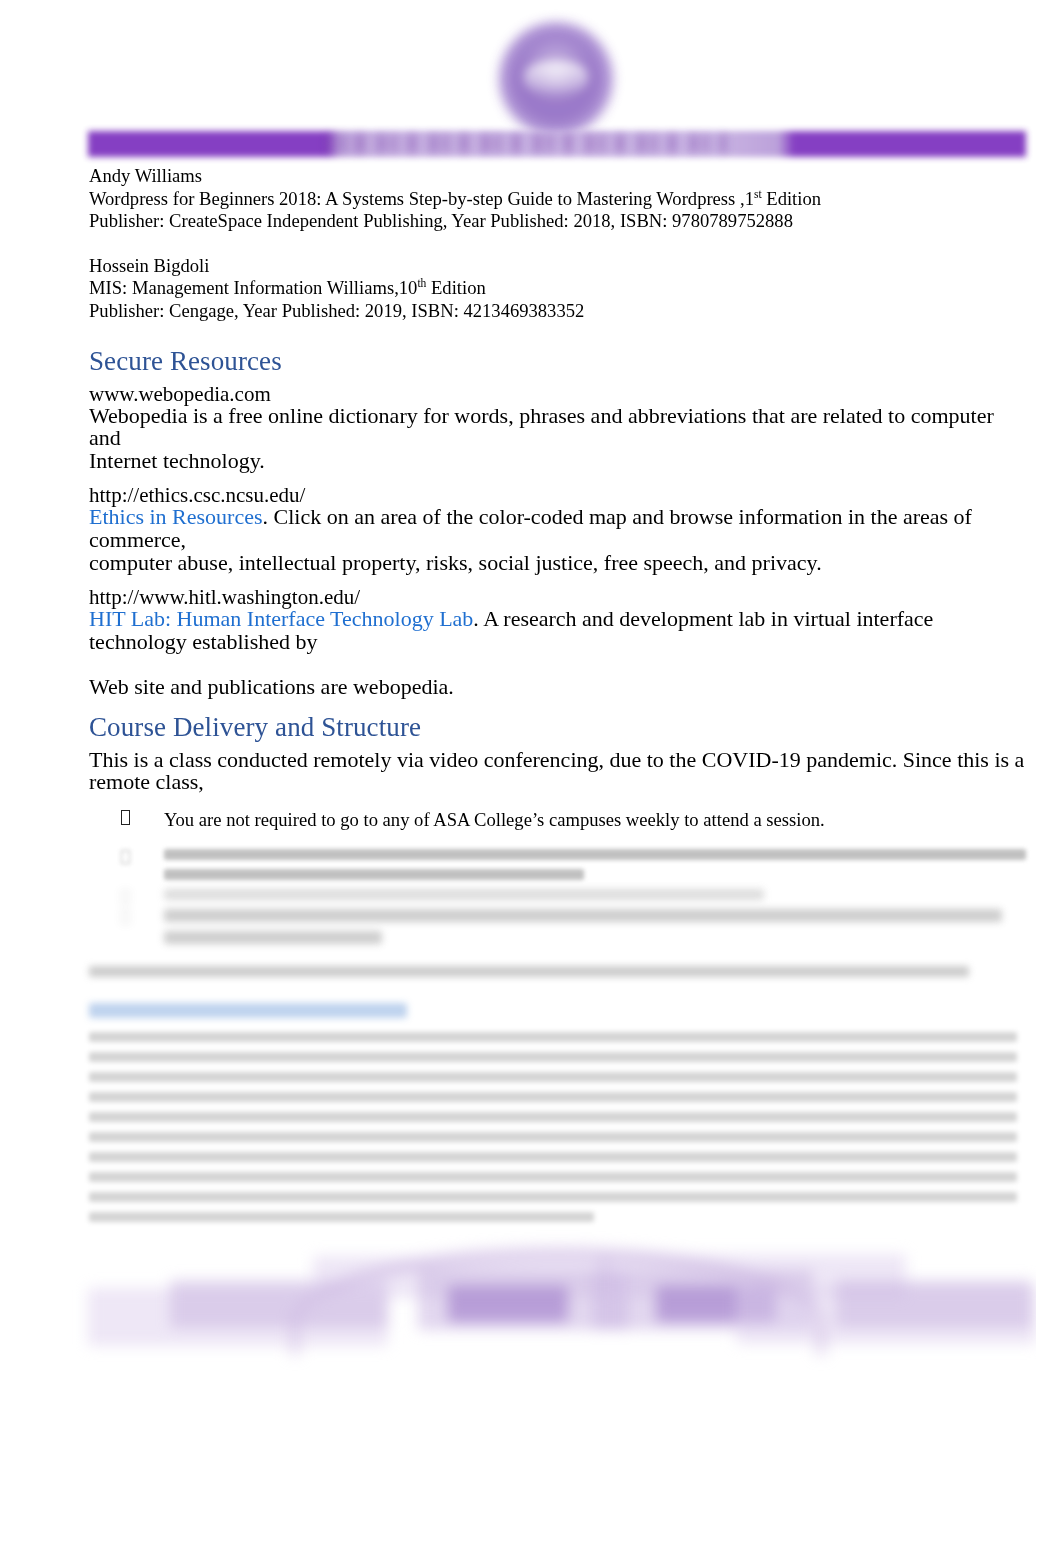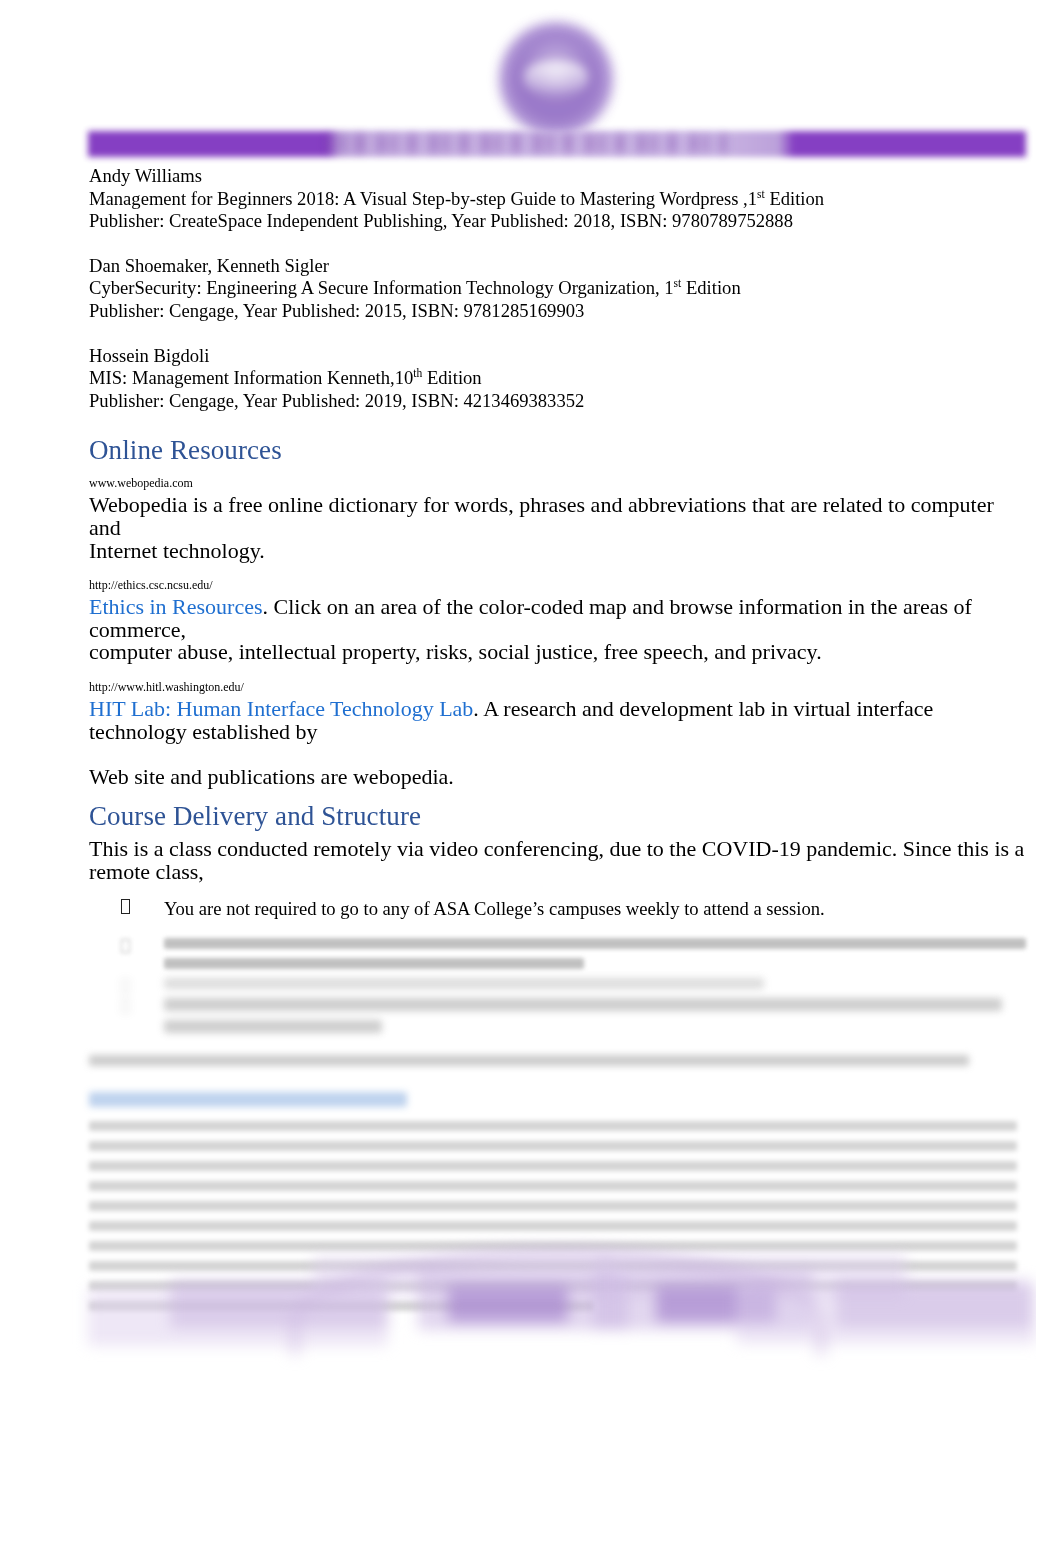--- a/index.html
+++ b/index.html
@@ -115,21 +115,21 @@
   }
   .sec-online { margin-top: 16px; }
   .sec-delivery { margin-top: 26px; }
 
   p.body-para {
     font-size: 22px;
     line-height: 22.6px;
     margin: 0 0 12px 0;
   }
   p.tight { margin-bottom: 0; }
-  .url-line { font-size: 12px; line-height: 22px; margin: 0; }
+  .url-line { font-size: 21px; line-height: 22px; margin: 0; }
   a.doc-link {
     color: #1F6FD0;
     text-decoration: none;
   }
 
   
   ul.tofu-list {
     list-style: none;
     margin: 14px 0 0 0;
     padding: 0;
@@ -224,37 +224,32 @@
     <div class="logo-badge"></div>
     <div class="logo-inner-mark"></div>
     <div class="banner-bar"></div>
     <div class="banner-text-ghost"></div>
   </div>
 
   <div class="content">
 
     <div class="ref-block">
       <div>Andy Williams</div>
-      <div><span>Management for Beginners 2018: A Visual Step-by-step Guide to Mastering Wordpress ,1</span><sup>st</sup><span> Edition</span></div>
+      <div><span>Wordpress for Beginners 2018: A Systems Step-by-step Guide to Mastering Wordpress ,1</span><sup>st</sup><span> Edition</span></div>
       <div>Publisher: CreateSpace Independent Publishing, Year Published: 2018, ISBN: 9780789752888</div>
     </div>
 
-    <div class="ref-block">
-      <div>Dan Shoemaker, Kenneth Sigler</div>
-      <div><span>CyberSecurity: Engineering A Secure Information Technology Organization,  1</span><sup>st</sup><span> Edition</span></div>
-      <div>Publisher: Cengage, Year Published: 2015, ISBN: 9781285169903</div>
-    </div>
 
     <div class="ref-block">
       <div>Hossein Bigdoli</div>
-      <div><span>MIS: Management Information Kenneth,10</span><sup>th</sup><span> Edition</span></div>
+      <div><span>MIS: Management Information Williams,10</span><sup>th</sup><span> Edition</span></div>
       <div>Publisher: Cengage, Year Published: 2019, ISBN: 4213469383352</div>
     </div>
 
-    <h1 class="sec-heading sec-online">Online Resources</h1>
+    <h1 class="sec-heading sec-online">Secure Resources</h1>
 
     <p class="url-line">www.webopedia.com</p>
     <p class="body-para">
       <span>Webopedia is a free online dictionary for words, phrases and abbreviations that are related to computer and</span><br>
       <span>Internet technology.</span>
     </p>
 
     <p class="url-line">http://ethics.csc.ncsu.edu/</p>
     <p class="body-para">
       <a class="doc-link" href="#">Ethics in Resources</a><span>. Click on an area of the color-coded map and browse information in the areas of commerce,</span><br>

